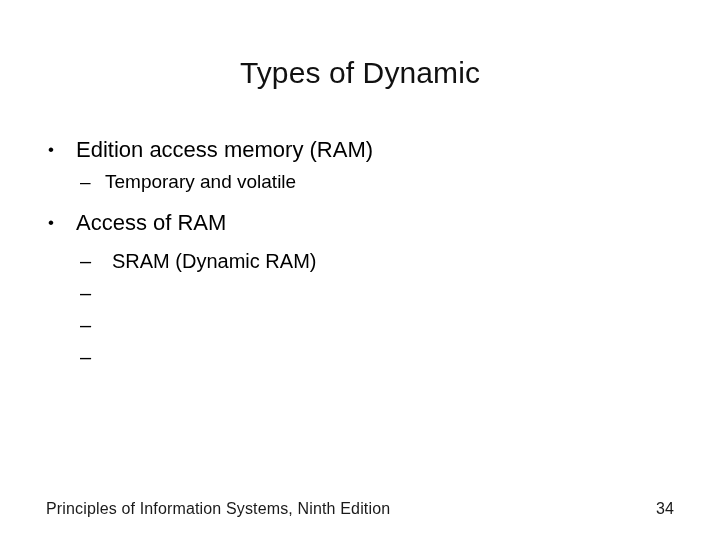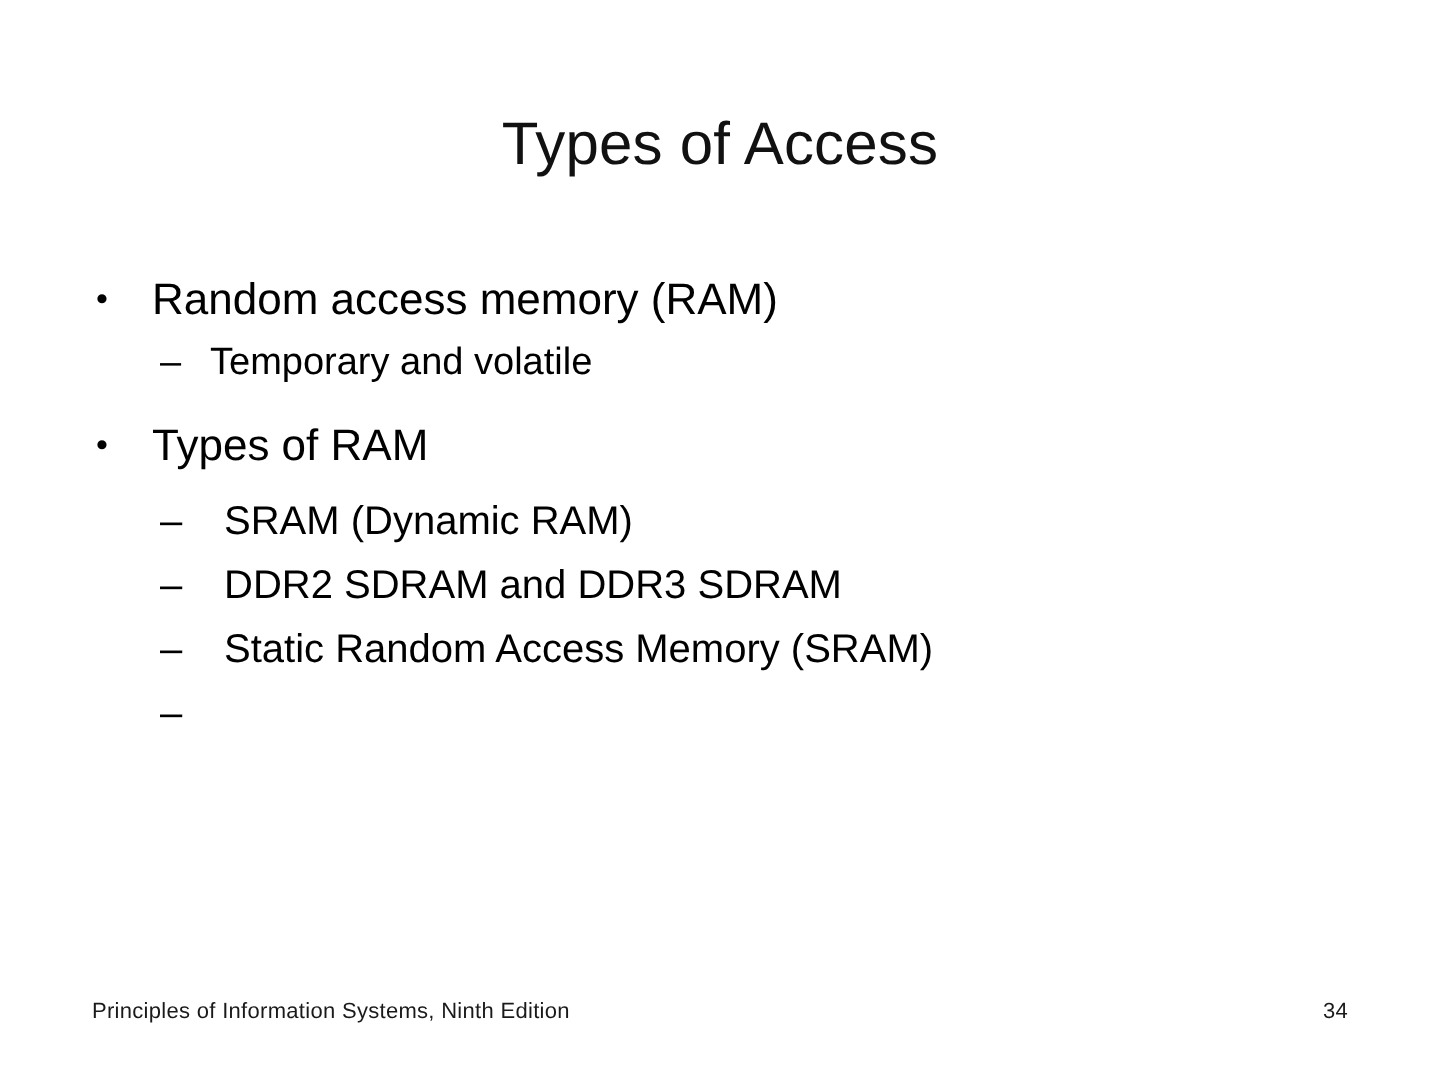--- a/index.html
+++ b/index.html
@@ -109,67 +109,65 @@
 
   
   .footer {
     position: absolute;
     left: 46px;
     right: 46px;
     top: 500px;
     display: flex;
     align-items: baseline;
     justify-content: space-between;
-    font-size: 11px;
+    font-size: 16px;
     color: #1a1a1a;
   }
   .footer-note { letter-spacing: 0.15px; }
   .footer-page { letter-spacing: 0.15px; }
 </style>
 </head>
 <body>
 
 <div class="slide">
 
-  <div class="slide-title">Types of Access</div>
+  <div class="slide-title">Types of Dynamic</div>
 
   <div class="body-area">
 
     <div class="bullet-row lvl1">
       <span class="marker">•</span>
-      <span class="txt">Random access memory (RAM)</span>
+      <span class="txt">Edition access memory (RAM)</span>
     </div>
 
     <div class="bullet-row lvl2">
       <span class="marker">–</span>
       <span class="txt">Temporary and volatile</span>
     </div>
 
     <div class="group-gap"></div>
 
     <div class="bullet-row lvl1">
       <span class="marker">•</span>
-      <span class="txt">Types of RAM</span>
+      <span class="txt">Access of RAM</span>
     </div>
 
     <div class="group-gap-sm"></div>
 
     <div class="bullet-row lvl3">
       <span class="marker">–</span>
       <span class="txt">SRAM (Dynamic RAM)</span>
     </div>
 
     <div class="bullet-row lvl3">
       <span class="marker">–</span>
-      <span class="txt">DDR2 SDRAM and DDR3 SDRAM</span>
     </div>
 
     <div class="bullet-row lvl3">
       <span class="marker">–</span>
-      <span class="txt">Static Random Access Memory (SRAM)</span>
     </div>
 
     <div class="bullet-row lvl3">
       <span class="marker">–</span>
     </div>
 
   </div>
 
   <div class="footer">
     <span class="footer-note">Principles of Information Systems, Ninth Edition</span>

